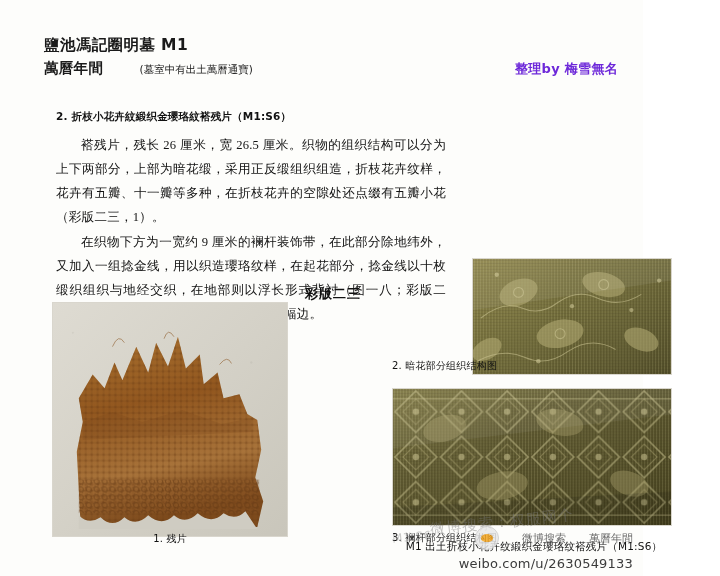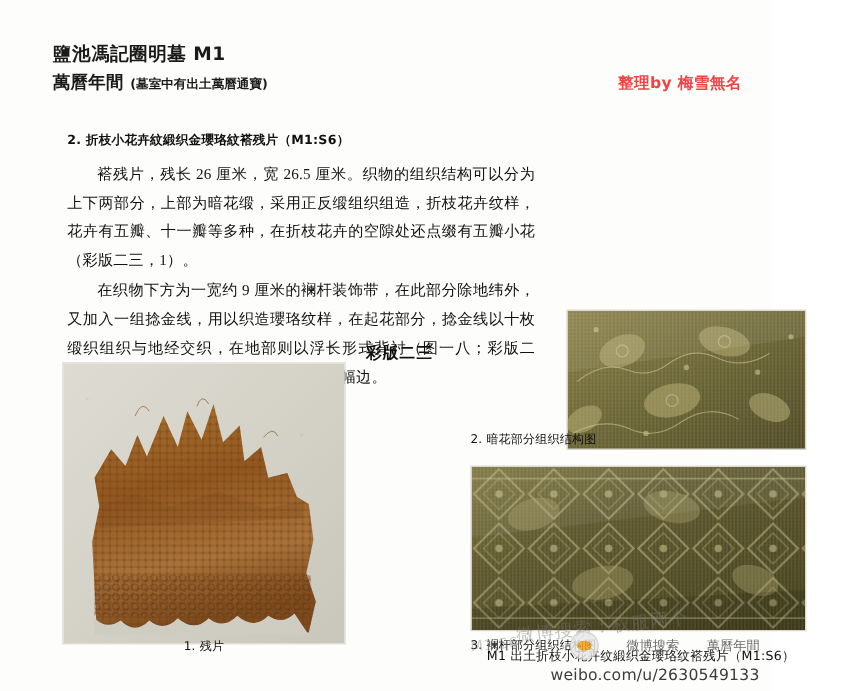--- a/index.html
+++ b/index.html
@@ -45,28 +45,29 @@
   }
   .hdr-sub {
     font-family: "DejaVu Sans", sans-serif;
     font-size: 14.5px;
     font-weight: bold;
     color: #1a1a1a;
     letter-spacing: 0.3px;
   }
   .hdr-sub .small {
     font-size: 10.5px;
-    font-weight: bold;
+    font-weight: normal;
     letter-spacing: 0;
+    margin-left: 31px;
   }
   .hdr-credit {
     font-family: "DejaVu Sans", sans-serif;
     font-size: 13px;
     font-weight: bold;
-    color: #ef4444;
+    color: #6d28d9;
     margin-right: 58px;
     letter-spacing: 0.3px;
   }
 
   
   .body-col {
     position: absolute;
     left: 56px;
     top: 110px;
     width: 390px;

